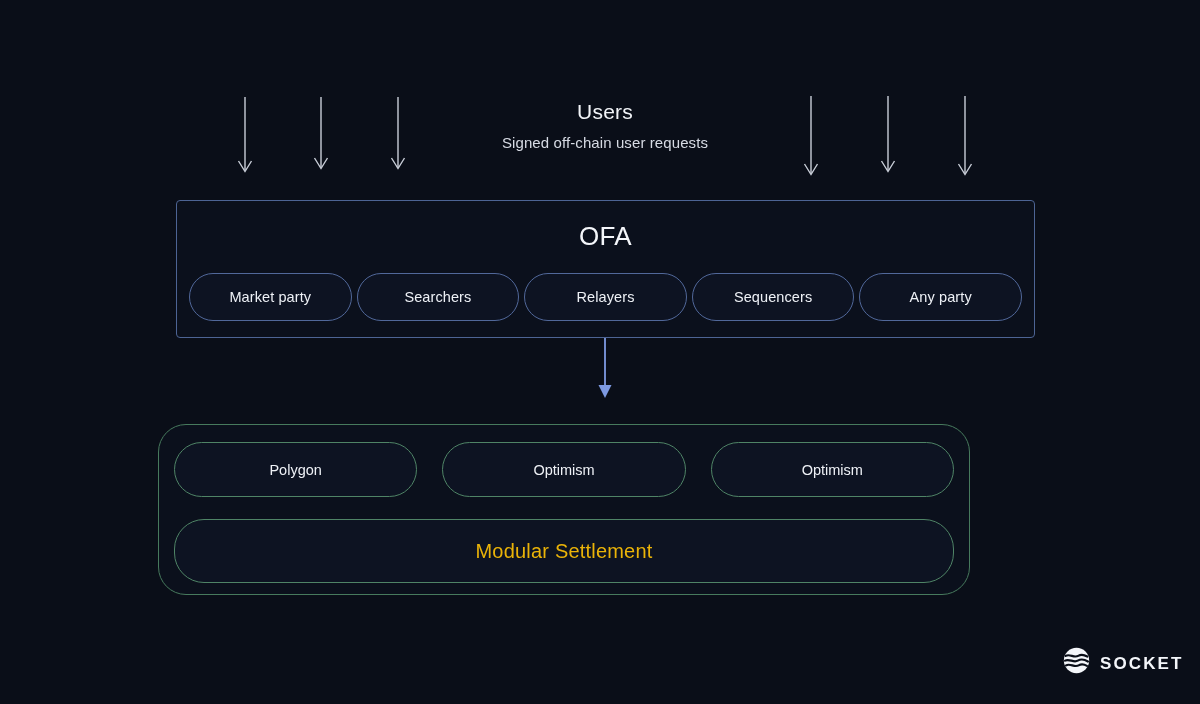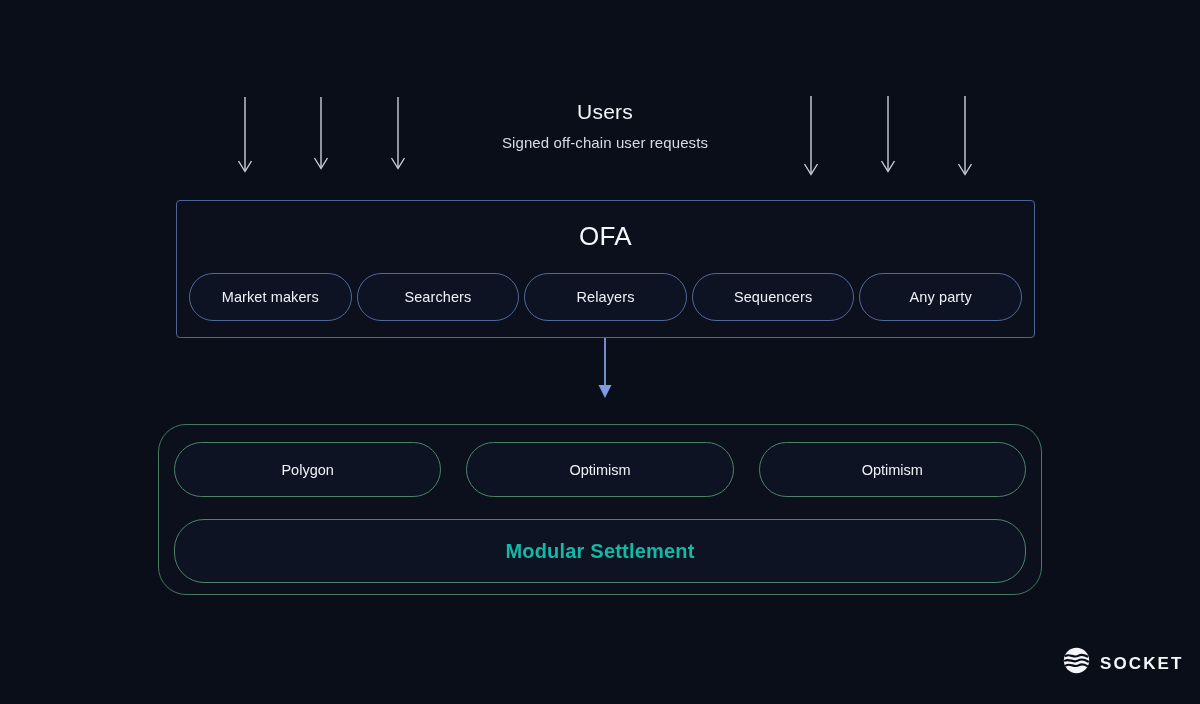--- a/index.html
+++ b/index.html
@@ -95,21 +95,21 @@
     color: #eef1f6;
     letter-spacing: 0.1px;
     box-sizing: border-box;
   }
 
   
   #settlement-box {
     position: absolute;
     left: 158px;
     top: 424px;
-    width: 884px;
+    width: 812px;
     height: 171px;
     border: 1.2px solid #477a5d;
     border-radius: 28px;
     box-sizing: border-box;
     background: #0b101c;
   }
   #chain-row {
     position: absolute;
     left: 15px;
     right: 15px;
@@ -140,22 +140,22 @@
     border: 1.1px solid #4f8466;
     border-radius: 30px;
     background: #0d1322;
     display: flex;
     align-items: center;
     justify-content: center;
     box-sizing: border-box;
   }
   #modular-label {
     font-size: 20px;
-    font-weight: 700;
-    color: #14b8a6;
+    font-weight: 400;
+    color: #eab308;
     letter-spacing: 0.2px;
   }
 
   
   #socket-logo {
     position: absolute;
     left: 1063px;
     top: 647px;
     display: flex;
     align-items: flex-end;
@@ -195,21 +195,21 @@
     </g>
     <g id="ofa-connector">
       <line x1="605" y1="338" x2="605" y2="389" stroke="#7e9ae2" stroke-width="1.8"></line>
       <polygon points="598.5,385 611.5,385 605,398" fill="#7e9ae2"></polygon>
     </g>
   </svg>
 
   <div id="ofa-box">
     <div id="ofa-title">OFA</div>
     <div id="ofa-pill-row">
-      <div class="ofa-pill">Market makers</div>
+      <div class="ofa-pill">Market party</div>
       <div class="ofa-pill">Searchers</div>
       <div class="ofa-pill">Relayers</div>
       <div class="ofa-pill">Sequencers</div>
       <div class="ofa-pill">Any party</div>
     </div>
   </div>
 
   <div id="settlement-box">
     <div id="chain-row">
       <div class="chain-pill">Polygon</div>

